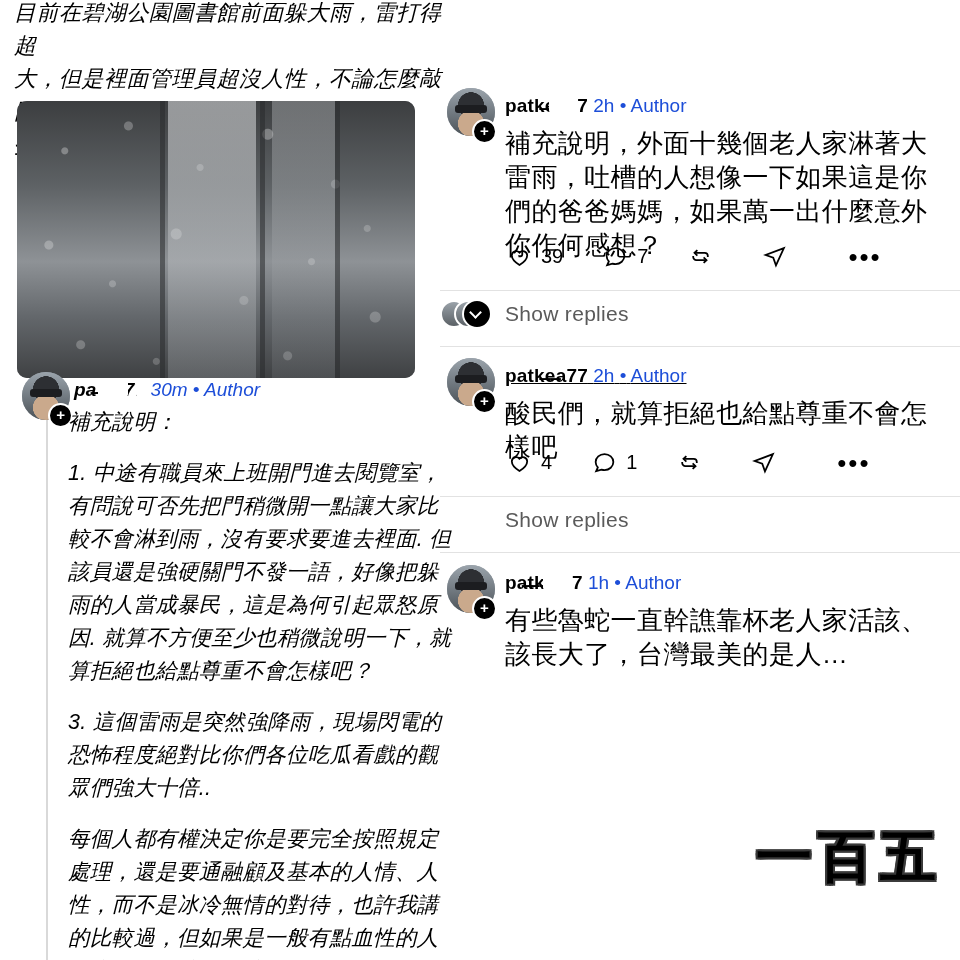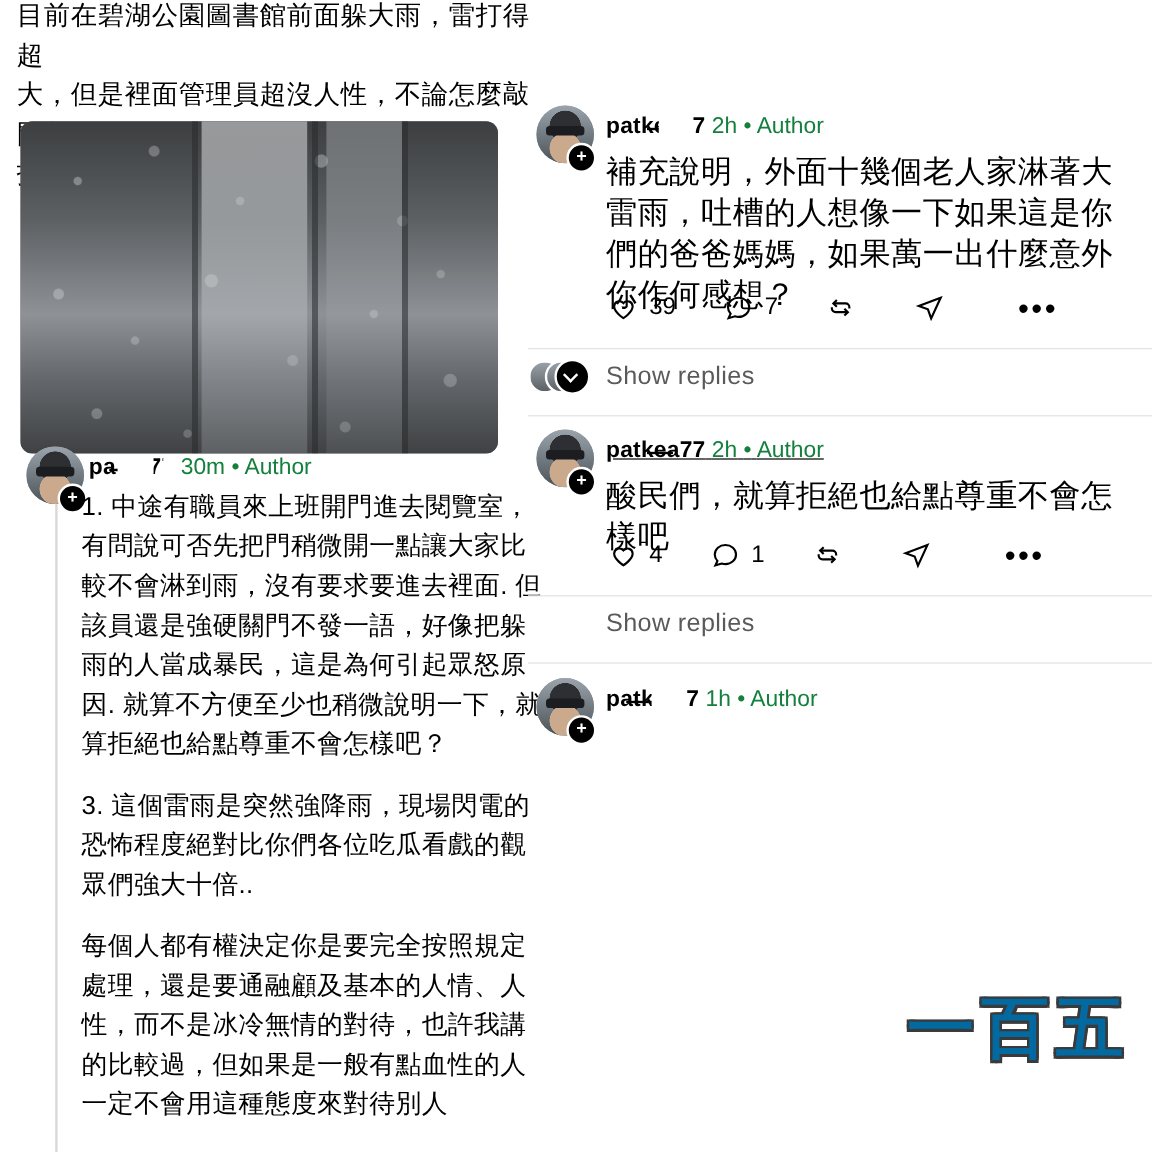--- a/index.html
+++ b/index.html
@@ -22,20 +22,21 @@
     background: #ffffff;
   }
 
   
   .left-col {
     position: absolute;
     left: 0;
     top: 0;
     width: 470px;
     height: 960px;
+    font-style: italic;
   }
 
   .post-text {
     font-size: 22px;
     line-height: 33px;
     letter-spacing: 0.5px;
     padding: 0 14px 0 14px;
     margin: -4px 0 0 0;
     word-break: break-all;
   }
@@ -171,21 +172,21 @@
     position: absolute;
     font-size: 19px;
     color: #000;
     white-space: nowrap;
   }
   .cmt-head .user {
     font-weight: 700;
     letter-spacing: .2px;
   }
   .cmt-head .meta {
-    color: #15803d;
+    color: #1d4ed8;
     font-weight: 400;
   }
   .blurpatch {
     position: absolute;
     border-radius: 3px;
     background: #ffffff;
     filter: blur(0.4px);
   }
 
   .left-body {
@@ -280,21 +281,21 @@
     border-bottom: 2.2px solid #fff;
     transform: rotate(45deg);
   }
 
   .watermark {
     position: absolute;
     right: 18px;
     bottom: 64px;
     font-size: 56px;
     font-weight: 700;
-    color: #0369a1;
+    color: #000000;
     letter-spacing: 6px;
     text-shadow:
       2px 0 0 #3a3a3a, -2px 0 0 #3a3a3a, 0 2px 0 #3a3a3a, 0 -2px 0 #3a3a3a,
       2px 2px 0 #3a3a3a, -2px 2px 0 #3a3a3a, 2px -2px 0 #3a3a3a, -2px -2px 0 #3a3a3a;
     font-family: "Liberation Serif", serif;
   }
   .dots {
     letter-spacing: 2px;
     font-size: 26px;
     line-height: 14px;
@@ -335,20 +336,21 @@
     <div class="cmt-head" style="left:74px;top:379px;">
       <span class="user">pa̶ ̶ ̶ ̶a77</span>
       <span class="meta">30m</span>
       <span class="meta">•</span>
       <span class="meta">Author</span>
     </div>
     <div class="blurpatch" style="left:98px;top:380px;width:30px;height:17px;"></div>
     <div class="blurpatch" style="left:136px;top:380px;width:12px;height:17px;"></div>
 
     <div class="left-body">
+      <p>補充說明：</p>
       <p>1. 中途有職員來上班開門進去閱覽室，有問說可否先把門稍微開一點讓大家比較不會淋到雨，沒有要求要進去裡面. 但該員還是強硬關門不發一語，好像把躲雨的人當成暴民，這是為何引起眾怒原因. 就算不方便至少也稍微說明一下，就算拒絕也給點尊重不會怎樣吧？</p>
       <p>3. 這個雷雨是突然強降雨，現場閃電的恐怖程度絕對比你們各位吃瓜看戲的觀眾們強大十倍..</p>
       <p>每個人都有權決定你是要完全按照規定處理，還是要通融顧及基本的人情、人性，而不是冰冷無情的對待，也許我講的比較過，但如果是一般有點血性的人一定不會用這種態度來對待別人</p>
     </div>
   </div>
 
   <div class="right-col"></div>
 
   <div class="avatar" style="left:447px;top:88px;width:48px;height:48px;">
     <div class="face"></div>
@@ -484,15 +486,16 @@
   <div class="badge-plus" style="left:472px;top:596px;">+</div>
 
   <div class="cmt-head" style="left:505px;top:572px;">
     <span class="user">pa̶t̶k̶ ̶a77</span>
     <span class="meta">1h</span>
     <span class="meta">•</span>
     <span class="meta">Author</span>
   </div>
   <div class="blurpatch" style="left:543px;top:573px;width:28px;height:17px;"></div>
 
+  <div class="cmt-text" style="left:505px;top:603px;width:440px;">有些魯蛇一直幹譙靠杯老人家活該、該長大了，台灣最美的是人…</div>
 
   <div class="watermark">一百五</div>
 </div>
 
 </body></html>

